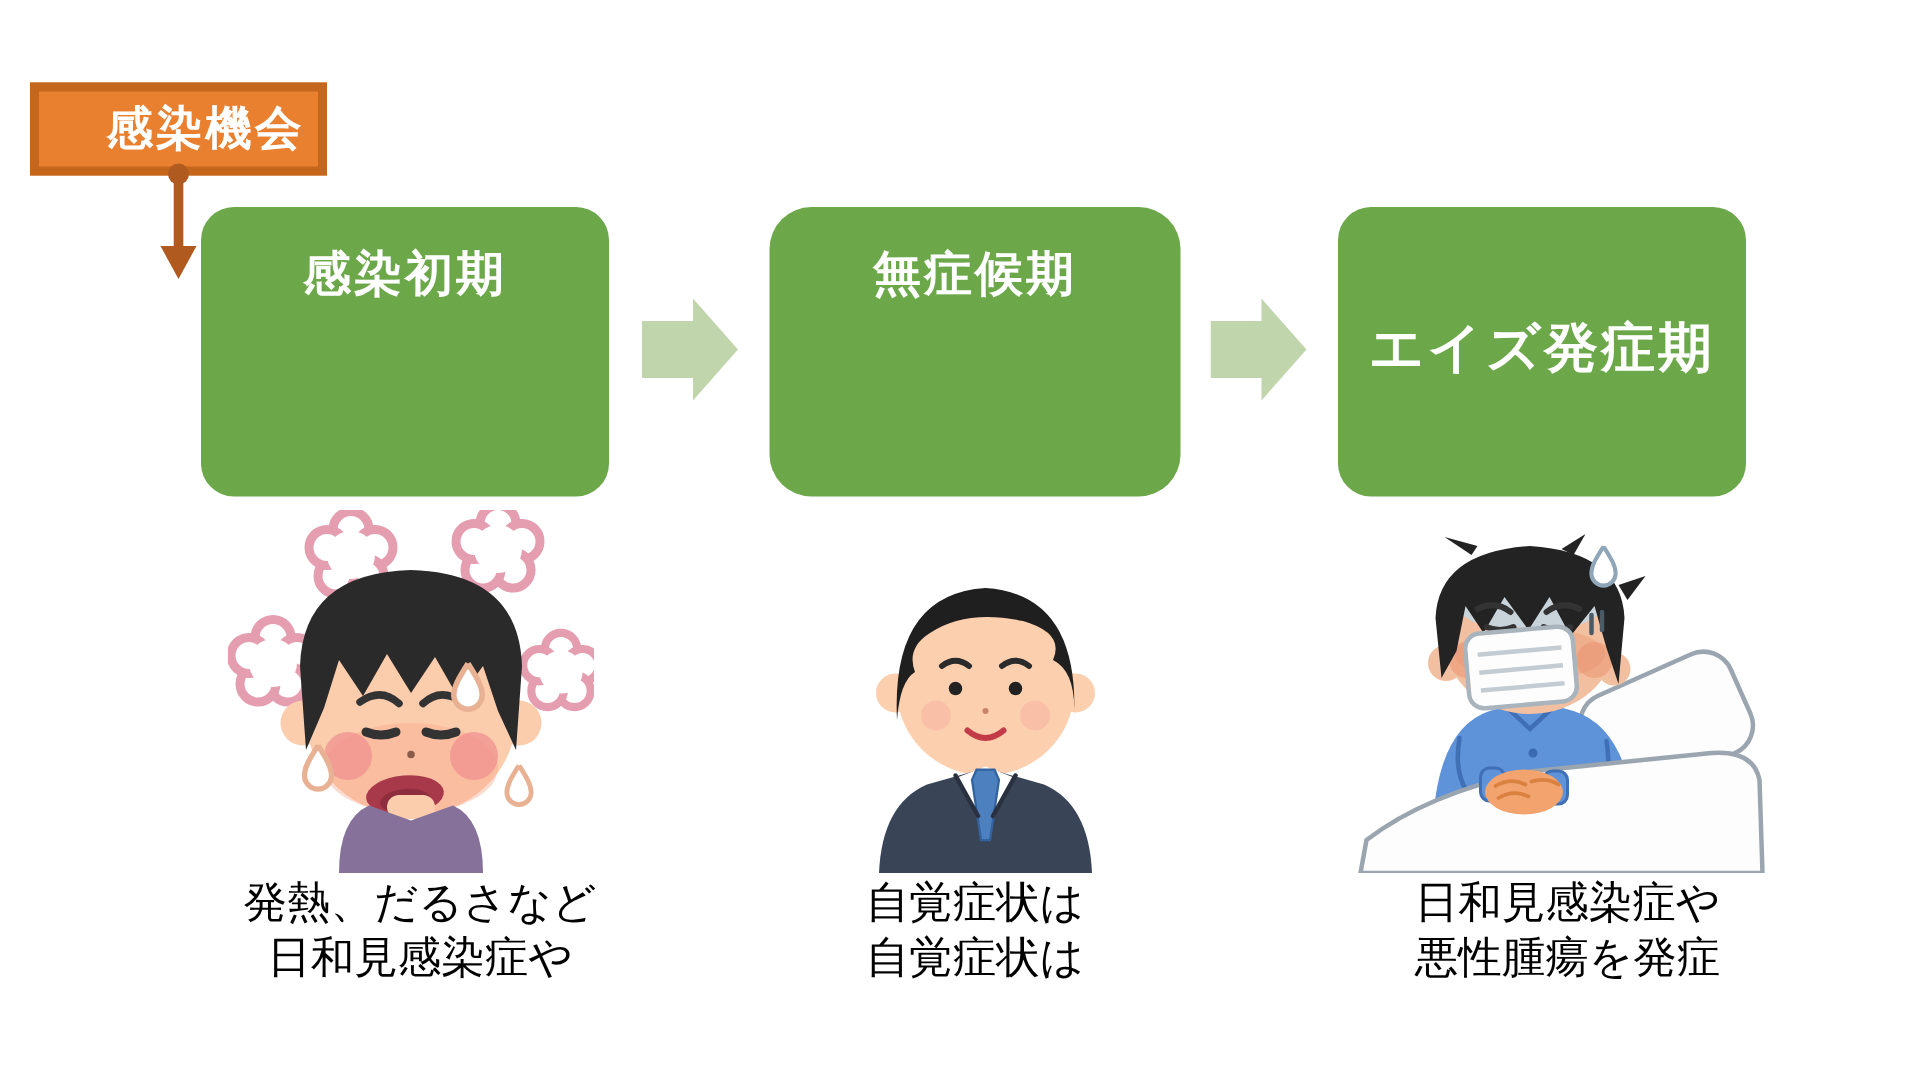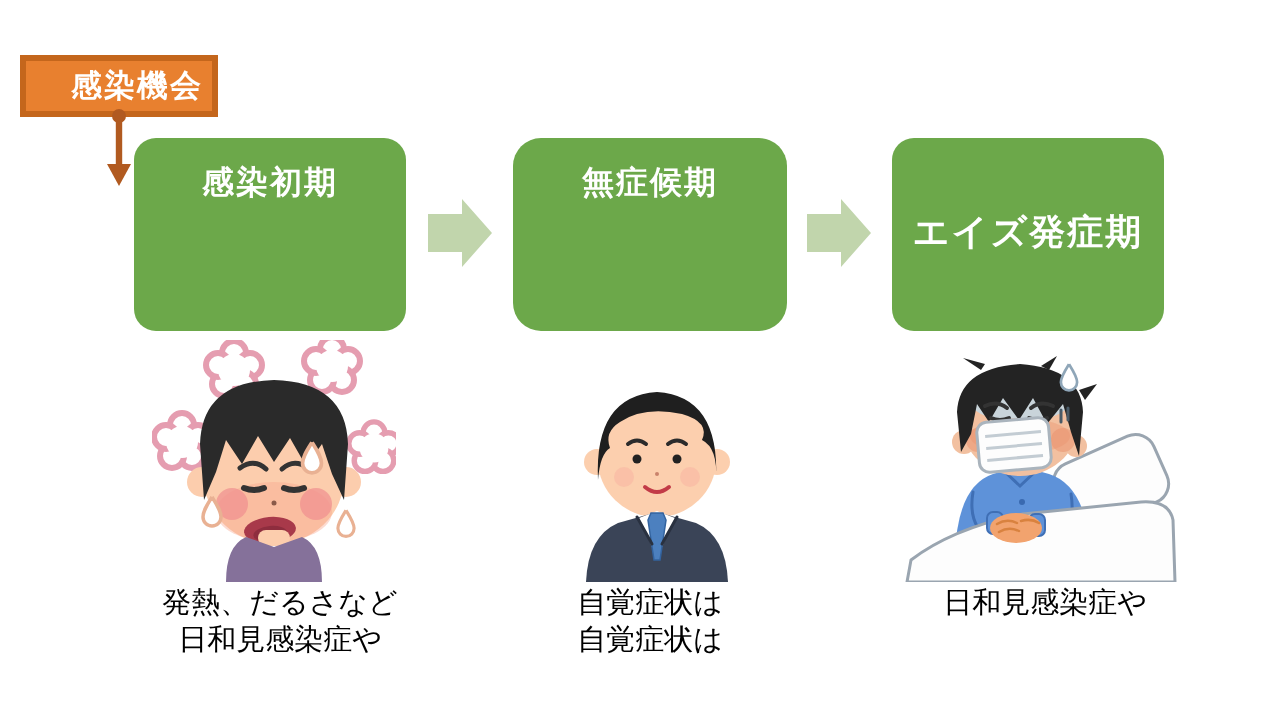--- a/index.html
+++ b/index.html
@@ -216,15 +216,16 @@
   <div class="caption c1">
     <div>発熱、だるさなど</div>
     <div>日和見感染症や</div>
   </div>
   <div class="caption c2">
     <div>自覚症状は</div>
     <div>自覚症状は</div>
   </div>
   <div class="caption c3">
     <div>日和見感染症や</div>
+    <div>悪性腫瘍を発症</div>
   </div>
 
 </div>
 
 </body></html>

